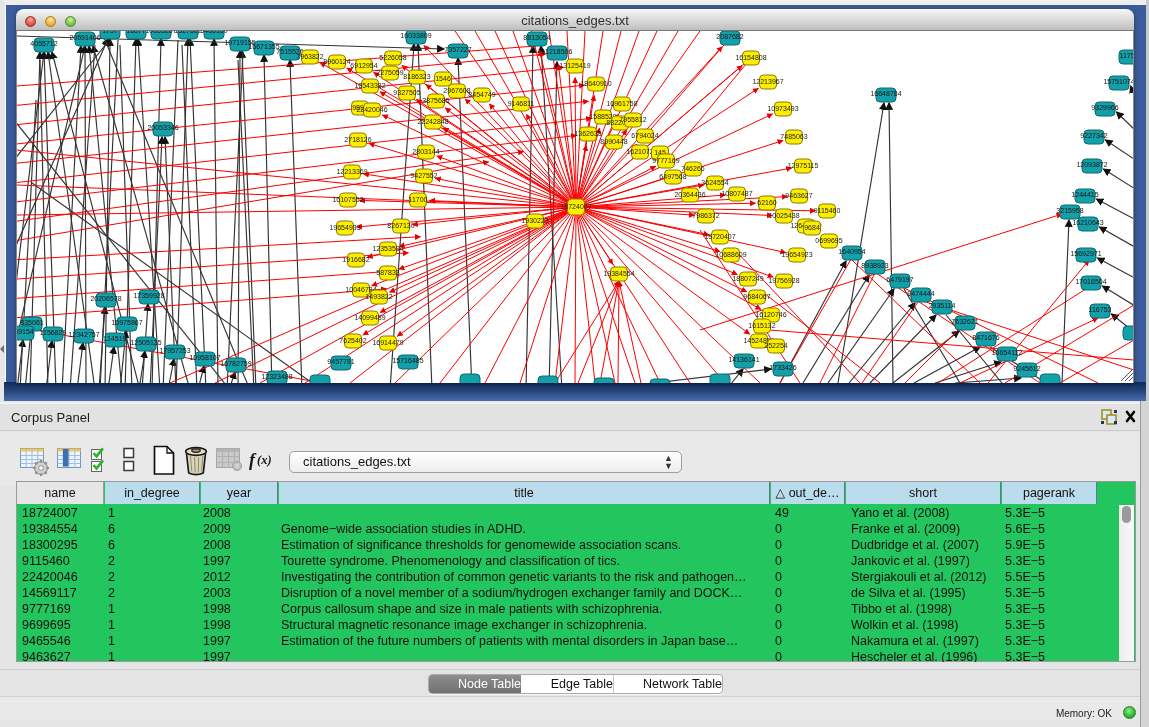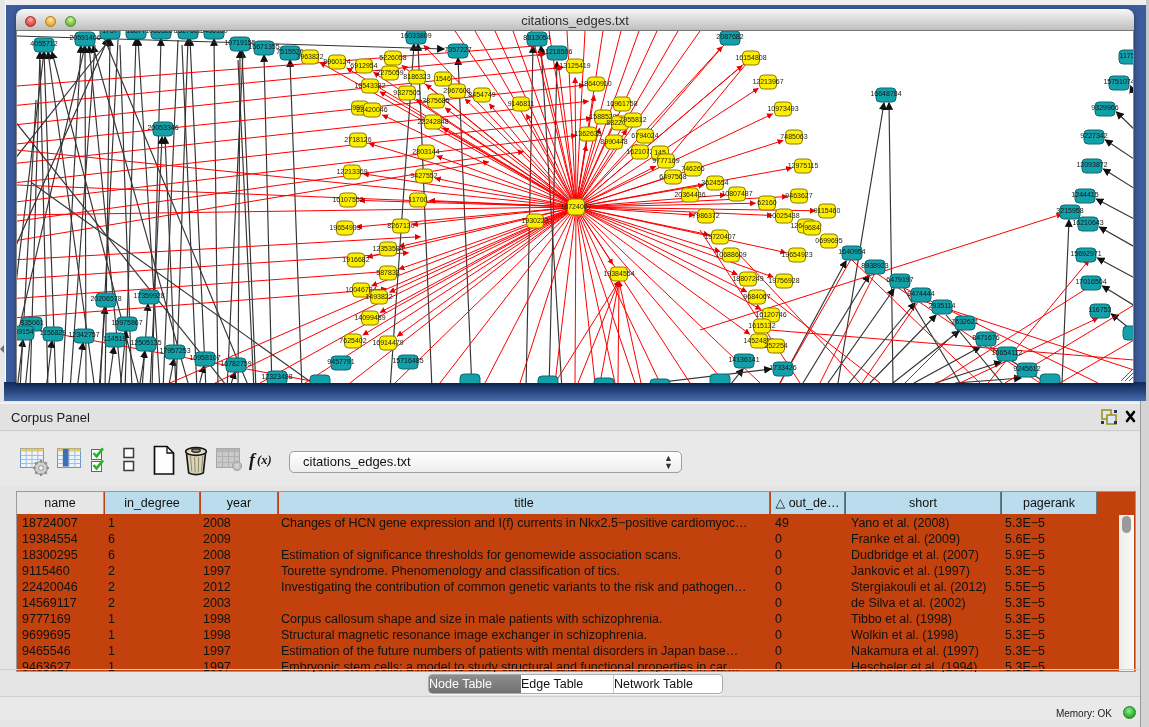--- a/index.html
+++ b/index.html
@@ -26,31 +26,31 @@
  border-left:1px solid #888;border-right:1px solid #888}
 #net{position:absolute;left:0px;top:0px}
 #panel{position:absolute;left:0;top:401px;width:1149px;height:326px;background:#e4e4e4}
 #phead{position:absolute;left:0;top:1px;width:1149px;height:29px;background:#e2e2e2;
  border-top:2px solid #f2f2f2;border-bottom:1px solid #cdcdcd}
 #phead .cap{position:absolute;left:11px;top:6px;font-size:13px;color:#1c1c1c}
 #toolbar{position:absolute;left:0;top:31px;width:1149px;height:54px;background:#e9e9e9}
 #combo{position:absolute;left:289px;top:19px;width:393px;height:22px;background:linear-gradient(#ffffff,#ededed);
  border:1px solid #9f9f9f;border-radius:5px;font-size:13px;color:#111;line-height:20px;padding-left:13px}
 #combo .ud{position:absolute;right:8px;top:2px;font-size:9px;color:#333;line-height:8px}
-#tblwrap{position:absolute;left:16px;top:90px;width:1120px;height:181px;background:#c2410c;
+#tblwrap{position:absolute;left:16px;top:80px;width:1120px;height:181px;background:#22c55e;
  border:1px solid #9a9a9a}
 .th{position:absolute;top:0px;height:22px;background:#bbdcec;border-right:1px solid #5f7c8a;
  font-size:12.5px;text-align:center;line-height:22px;color:#111}
 .tr{position:absolute;left:0;width:1100px;height:16px;font-size:12.5px;color:#111}
 .tr span{position:absolute;top:0;white-space:nowrap}
 #vsb{position:absolute;right:1px;top:23px;width:15px;height:156px;background:linear-gradient(90deg,#ececec,#fafafa)}
 #vsb .th2{position:absolute;left:3px;top:1px;width:9px;height:17px;border-radius:5px;background:#9a9a9a}
 #tabs{position:absolute;left:428px;top:273px;width:295px;height:20px;border:1px solid #ababab;
  border-radius:4px;background:#fff;font-size:12.5px;overflow:hidden;box-shadow:0 1px 0 rgba(255,255,255,.7)}
-#tabs div{float:left;height:20px;line-height:19px;text-align:left}
+#tabs div{float:left;height:20px;line-height:19px;text-align:right}
 #tabs .sel{width:92px;background:linear-gradient(#8e8e8e,#6d6d6d);color:#fff}
 #tabs .t2{width:93px;border-right:1px solid #c9c9c9;color:#111}
 #tabs .t3{width:108px;color:#111}
 #tabline{position:absolute;left:0;top:268px;width:1149px;height:1px;background:#cfcfcf}
 #status{position:absolute;left:0;top:295px;width:1149px;height:24px;background:#e9e9e9;
  border-top:1px solid #d2d2d2}
 #mem{position:absolute;right:37px;top:11px;font-size:10px;color:#222}
 #dot{position:absolute;right:13px;top:9px;width:13px;height:13px;border-radius:50%;
  background:radial-gradient(circle at 45% 35%,#8ef08e,#2eb52e 60%,#1c8f1c);border:1px solid #2a7a2a}
 #rstrip2{position:absolute;left:1140px;top:401px;width:9px;height:326px;background:#d4d4d4;border-left:1px solid #9b9b9b}
@@ -671,29 +671,29 @@
   <div class="th" style="left:184px;width:77px">year</div>
   <div class="th" style="left:262px;width:491px">title</div>
   <div class="th" style="left:754px;width:74px">△ out_de…</div>
   <div class="th" style="left:829px;width:155px">short</div>
   <div class="th" style="left:985px;width:95px">pagerank</div>
   <div style="position:absolute;left:0;top:23px;width:1118px;height:157px;overflow:hidden">
    <div class="tr" style="top:1px">
           <span style="left:5px">18724007</span>
           <span style="left:91px">1</span>
           <span style="left:186px">2008</span>
-          <span style="left:264px">Changes of HCN gene expression and I(f) currents in Nkx2.5−positive cardiomyoc…</span>
           <span style="left:758px">49</span>
           <span style="left:834px">Yano et al. (2008)</span>
           <span style="left:988px">5.3E−5</span>
         </div>
         <div class="tr" style="top:17px">
           <span style="left:5px">19384554</span>
           <span style="left:91px">6</span>
           <span style="left:186px">2009</span>
+          <span style="left:264px">Genome−wide association studies in ADHD.</span>
           <span style="left:758px">0</span>
           <span style="left:834px">Franke et al. (2009)</span>
           <span style="left:988px">5.6E−5</span>
         </div>
         <div class="tr" style="top:33px">
           <span style="left:5px">18300295</span>
           <span style="left:91px">6</span>
           <span style="left:186px">2008</span>
           <span style="left:264px">Estimation of significance thresholds for genomewide association scans.</span>
           <span style="left:758px">0</span>
@@ -715,22 +715,23 @@
           <span style="left:186px">2012</span>
           <span style="left:264px">Investigating the contribution of common genetic variants to the risk and pathogen…</span>
           <span style="left:758px">0</span>
           <span style="left:834px">Stergiakouli et al. (2012)</span>
           <span style="left:988px">5.5E−5</span>
         </div>
         <div class="tr" style="top:81px">
           <span style="left:5px">14569117</span>
           <span style="left:91px">2</span>
           <span style="left:186px">2003</span>
-          <span style="left:758px">0</span>
-          <span style="left:834px">de Silva et al. (2002)</span>
+          <span style="left:264px">Disruption of a novel member of a sodium/hydrogen exchanger family and DOCK…</span>
+          <span style="left:758px">0</span>
+          <span style="left:834px">de Silva et al. (1995)</span>
           <span style="left:988px">5.3E−5</span>
         </div>
         <div class="tr" style="top:97px">
           <span style="left:5px">9777169</span>
           <span style="left:91px">1</span>
           <span style="left:186px">1998</span>
           <span style="left:264px">Corpus callosum shape and size in male patients with schizophrenia.</span>
           <span style="left:758px">0</span>
           <span style="left:834px">Tibbo et al. (1998)</span>
           <span style="left:988px">5.3E−5</span>
@@ -750,23 +751,22 @@
           <span style="left:186px">1997</span>
           <span style="left:264px">Estimation of the future numbers of patients with mental disorders in Japan base…</span>
           <span style="left:758px">0</span>
           <span style="left:834px">Nakamura et al. (1997)</span>
           <span style="left:988px">5.3E−5</span>
         </div>
         <div class="tr" style="top:145px">
           <span style="left:5px">9463627</span>
           <span style="left:91px">1</span>
           <span style="left:186px">1997</span>
-          <span style="left:264px">Embryonic stem cells: a model to study structural and functional properties in car…</span>
-          <span style="left:758px">0</span>
-          <span style="left:834px">Hescheler et al. (1994)</span>
+          <span style="left:758px">0</span>
+          <span style="left:834px">Hescheler et al. (1996)</span>
           <span style="left:988px">5.3E−5</span>
         </div>
   </div>
   <div id="vsb">
         <div class="th2"></div>
       </div>
  </div>
  <div id="tabline"></div>
  <div id="tabs">
       <div class="sel">Node Table</div>

